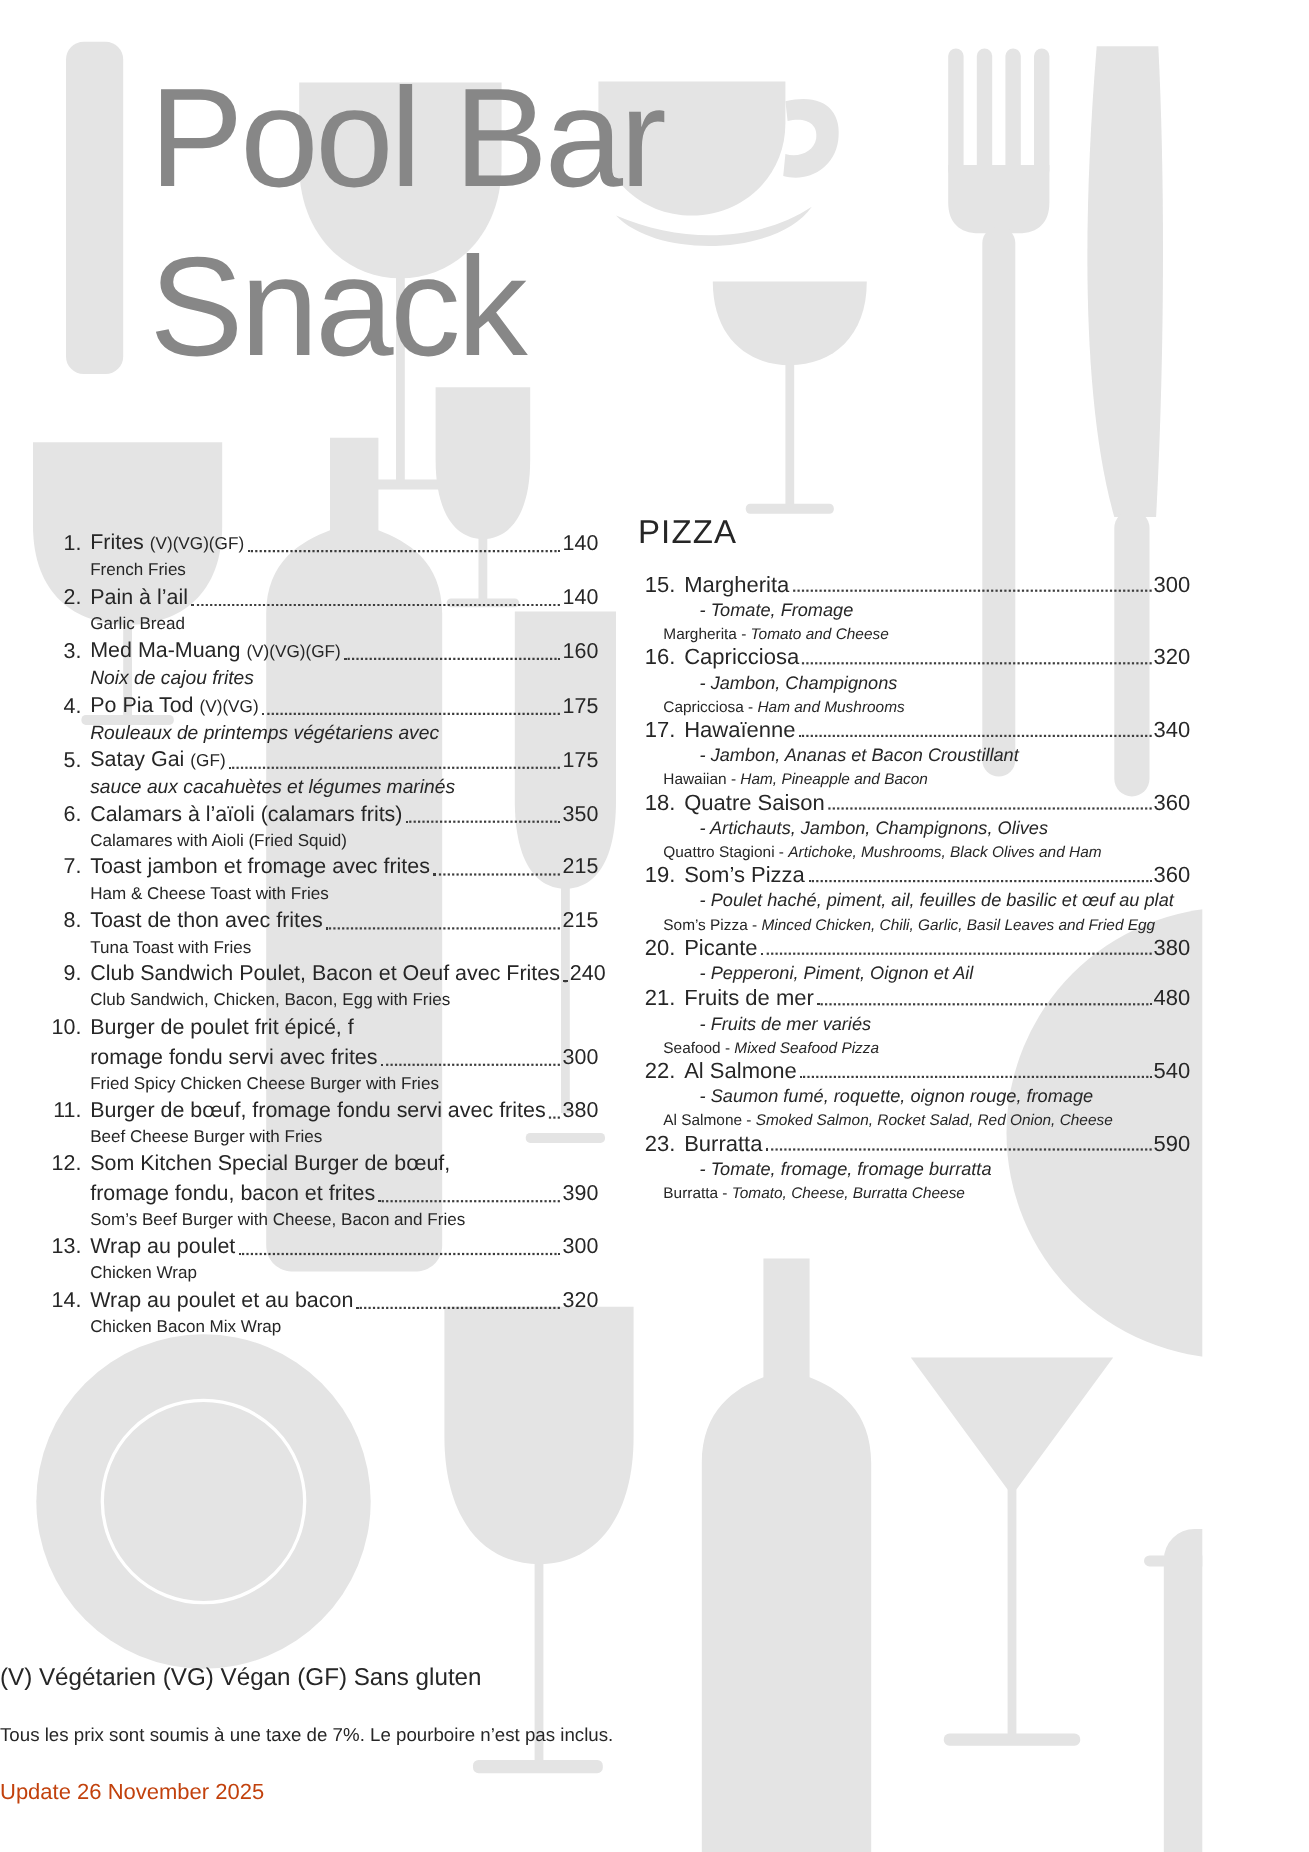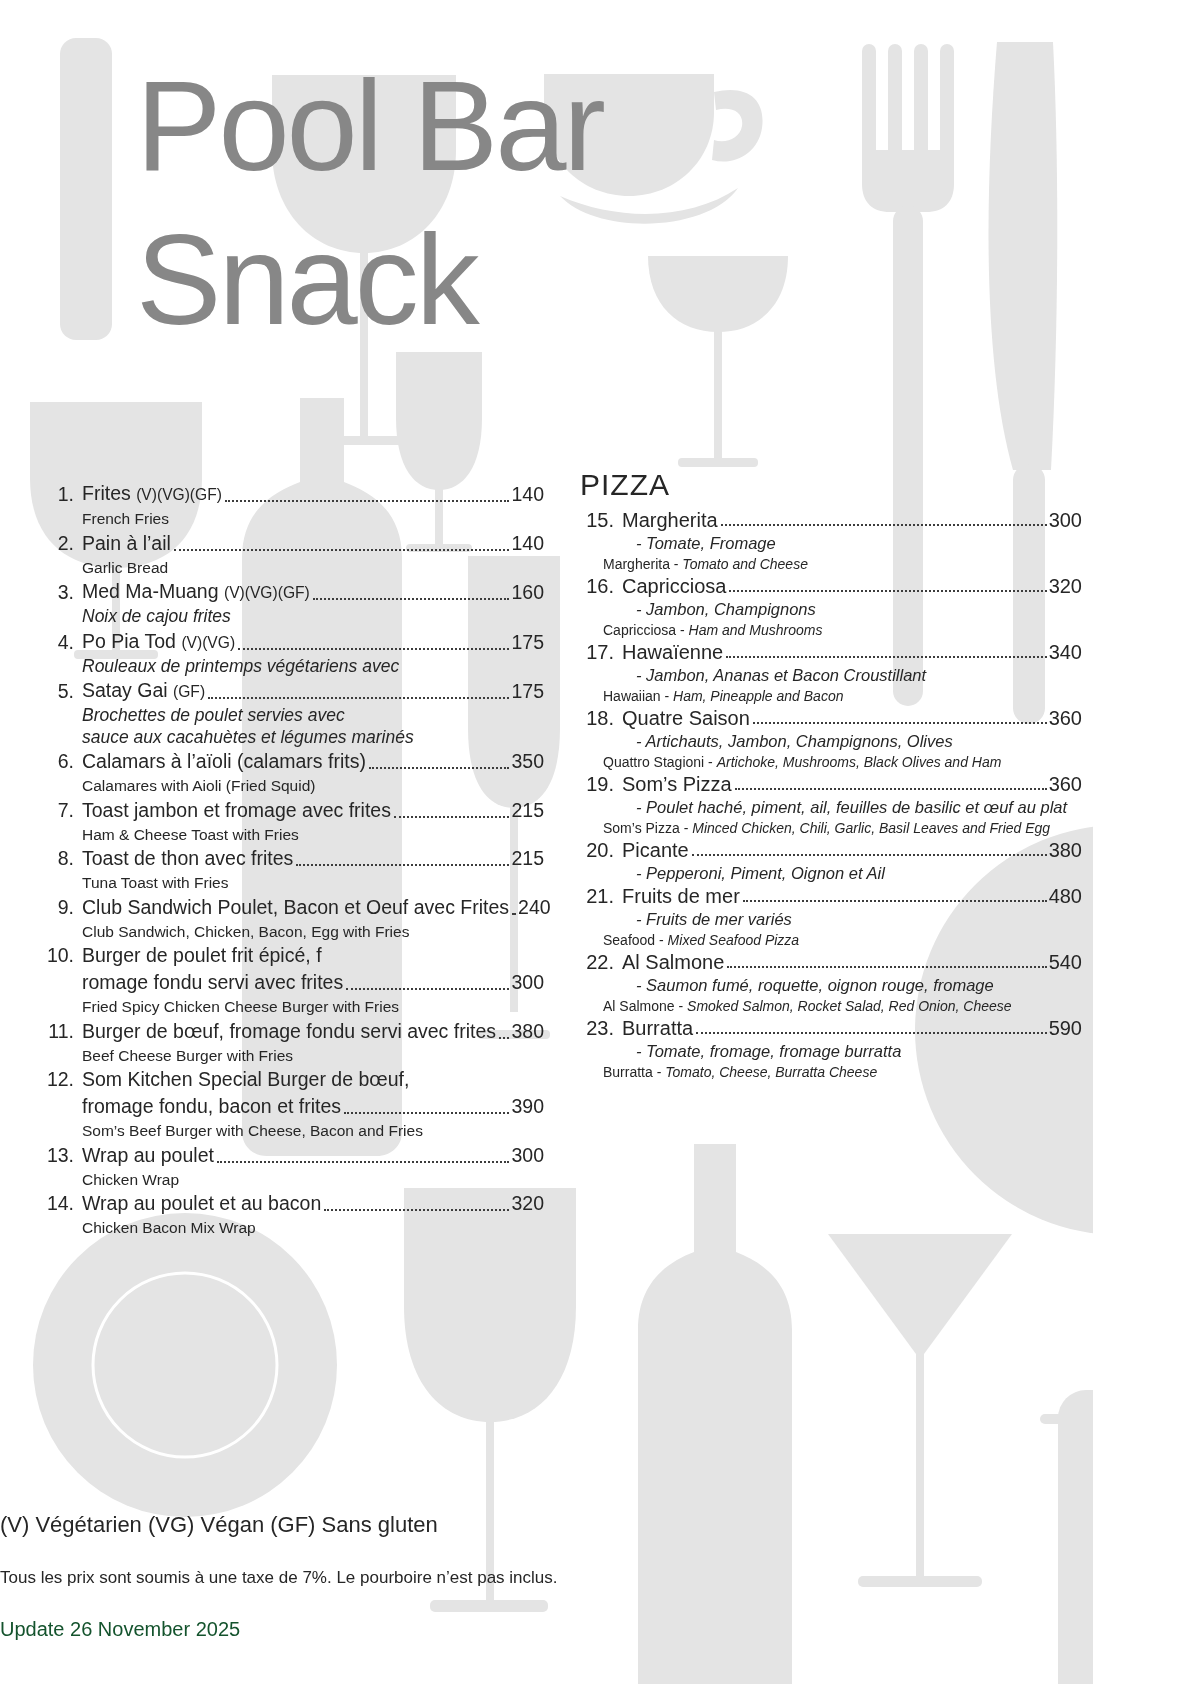--- a/index.html
+++ b/index.html
@@ -7,41 +7,41 @@
     position:relative;width:1093px;height:1684px;background:#ffffff;overflow:hidden;
     font-family:"Liberation Sans",sans-serif;color:#262626;
   }
   .bg{position:absolute;left:0;top:0;width:1190px;height:1684px;}
   .title{position:absolute;left:136px;color:#878787;font-weight:400;letter-spacing:-3px;line-height:1;}
   .title.l1{top:62px;font-size:128px;}
   .title.l2{top:216px;font-size:128px;}
   .col{position:absolute;}
   .col-left{left:44px;top:480px;width:500px;}
   .col-right{left:580px;top:468px;width:502px;}
-  .pizza-heading{font-size:30px;line-height:34px;letter-spacing:1px;margin:0 0 6px 0;font-weight:400;}
+  .pizza-heading{font-size:30px;line-height:34px;letter-spacing:1px;margin:0 0 18px 0;font-weight:400;}
   .row{display:flex;align-items:flex-end;white-space:nowrap;}
   .col-left .row{font-size:19.5px;line-height:27px;}
   .col-right .row{font-size:20px;line-height:24px;}
   .num{flex:none;width:30px;text-align:right;margin-right:8px;}
   .col-right .num{width:34px;}
   .name{flex:none;}
   .tags{font-size:0.8em;}
   .dots{flex:1;min-width:4px;border-bottom:2.2px dotted #3c3c3c;margin:0 2px 6px 3px;}
   .price{flex:none;}
   .desc{white-space:nowrap;margin-left:38px;}
   .col-left .desc.en{font-size:15.5px;line-height:21.5px;}
   .col-left .desc.it{font-size:17.5px;line-height:21.5px;font-style:italic;}
   .col-right .desc{margin-left:42px;}
   .col-right .desc.fr{font-size:16.5px;line-height:22px;font-style:italic;margin-left:56px;}
   .col-right .desc.mix{font-size:14px;line-height:20px;margin-left:23px;}
   .desc.mix .it2{font-style:italic;}
   .footer-line{position:absolute;left:0;width:1112px;text-align:left;}
   .legend{top:1512px;font-size:22px;}
   .tax{top:1568px;font-size:17px;}
-  .update{top:1618px;font-size:20px;color:#14532d;}
+  .update{top:1618px;font-size:20px;color:#c2410c;}
 </style>
 </head>
 <body>
 
 <div class="page">
 
   <svg class="bg" viewBox="0 0 1190 1684" width="1190" height="1684" xmlns="http://www.w3.org/2000/svg">
     <g fill="#e4e4e4">
       <g>
         <rect x="60" y="38" width="52" height="302" rx="16"></rect>
@@ -162,21 +162,20 @@
         </div>
         <div class="desc it">Rouleaux de printemps végétariens avec</div>
       </div>
       <div class="item">
         <div class="row">
           <span class="num">5.</span>
           <span class="name">Satay Gai <span class="tags">(GF)</span></span>
           <span class="dots"></span>
           <span class="price">175</span>
         </div>
-        <div class="desc it">Brochettes de poulet servies avec</div>
         <div class="desc it">sauce aux cacahuètes et légumes marinés</div>
       </div>
       <div class="item">
         <div class="row">
           <span class="num">6.</span>
           <span class="name">Calamars à l’aïoli (calamars frits)</span>
           <span class="dots"></span>
           <span class="price">350</span>
         </div>
         <div class="desc en">Calamares with Aioli (Fried Squid)</div>

